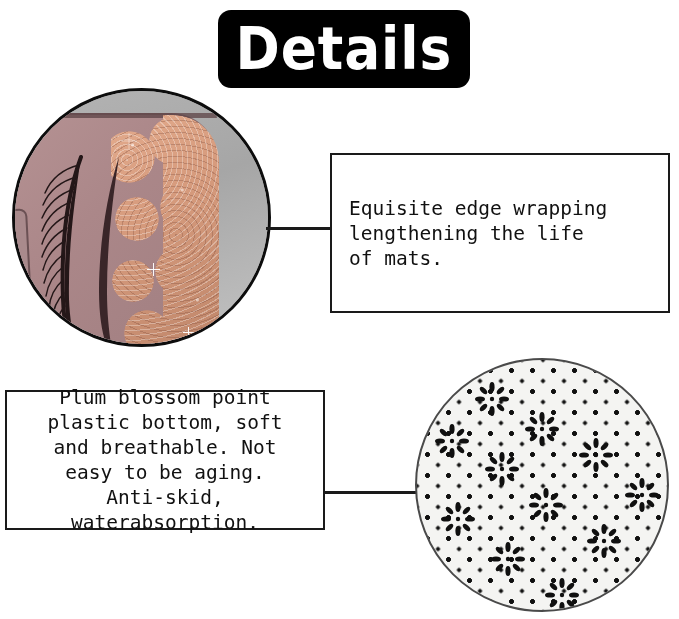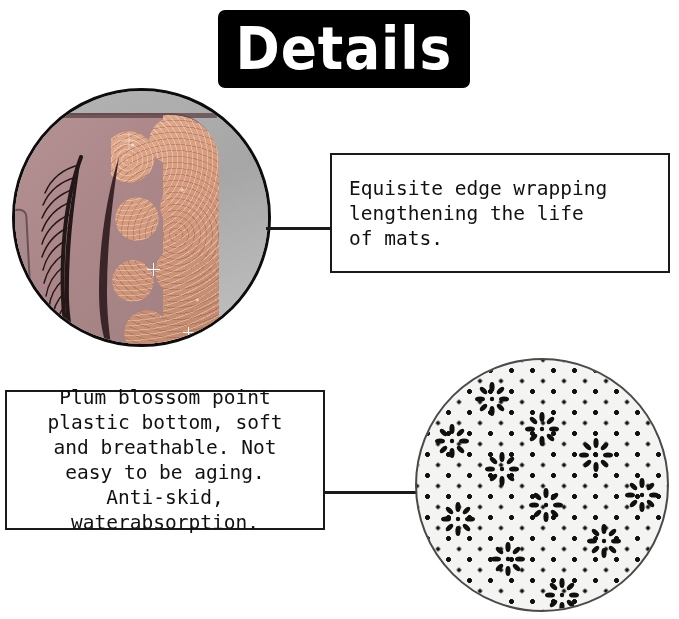--- a/index.html
+++ b/index.html
@@ -17,21 +17,21 @@
   }
 
   
   #title-banner {
     position: absolute;
     left: 218px;
     top: 10px;
     width: 252px;
     height: 78px;
     background: #000000;
-    border-radius: 7px;
+    border-radius: 13px;
     display: flex;
     align-items: center;
     justify-content: center;
   }
   #title-text {
     color: #ffffff;
     font-family: "DejaVu Sans", "Liberation Sans", sans-serif;
     font-weight: bold;
     font-size: 58px;
     line-height: 58px;
@@ -55,21 +55,21 @@
     font-family: "DejaVu Sans Mono", "Liberation Mono", monospace;
     font-size: 19.5px;
     line-height: 25px;
     white-space: pre-line;
   }
 
   #callout-box-edge {
     left: 330px;
     top: 153px;
     width: 340px;
-    height: 120px;
+    height: 160px;
   }
   #callout-text-edge {
     text-align: left;
     padding-left: 17px;
     padding-right: 6px;
     width: 100%;
     box-sizing: border-box;
   }
 
   #callout-box-bottom {

